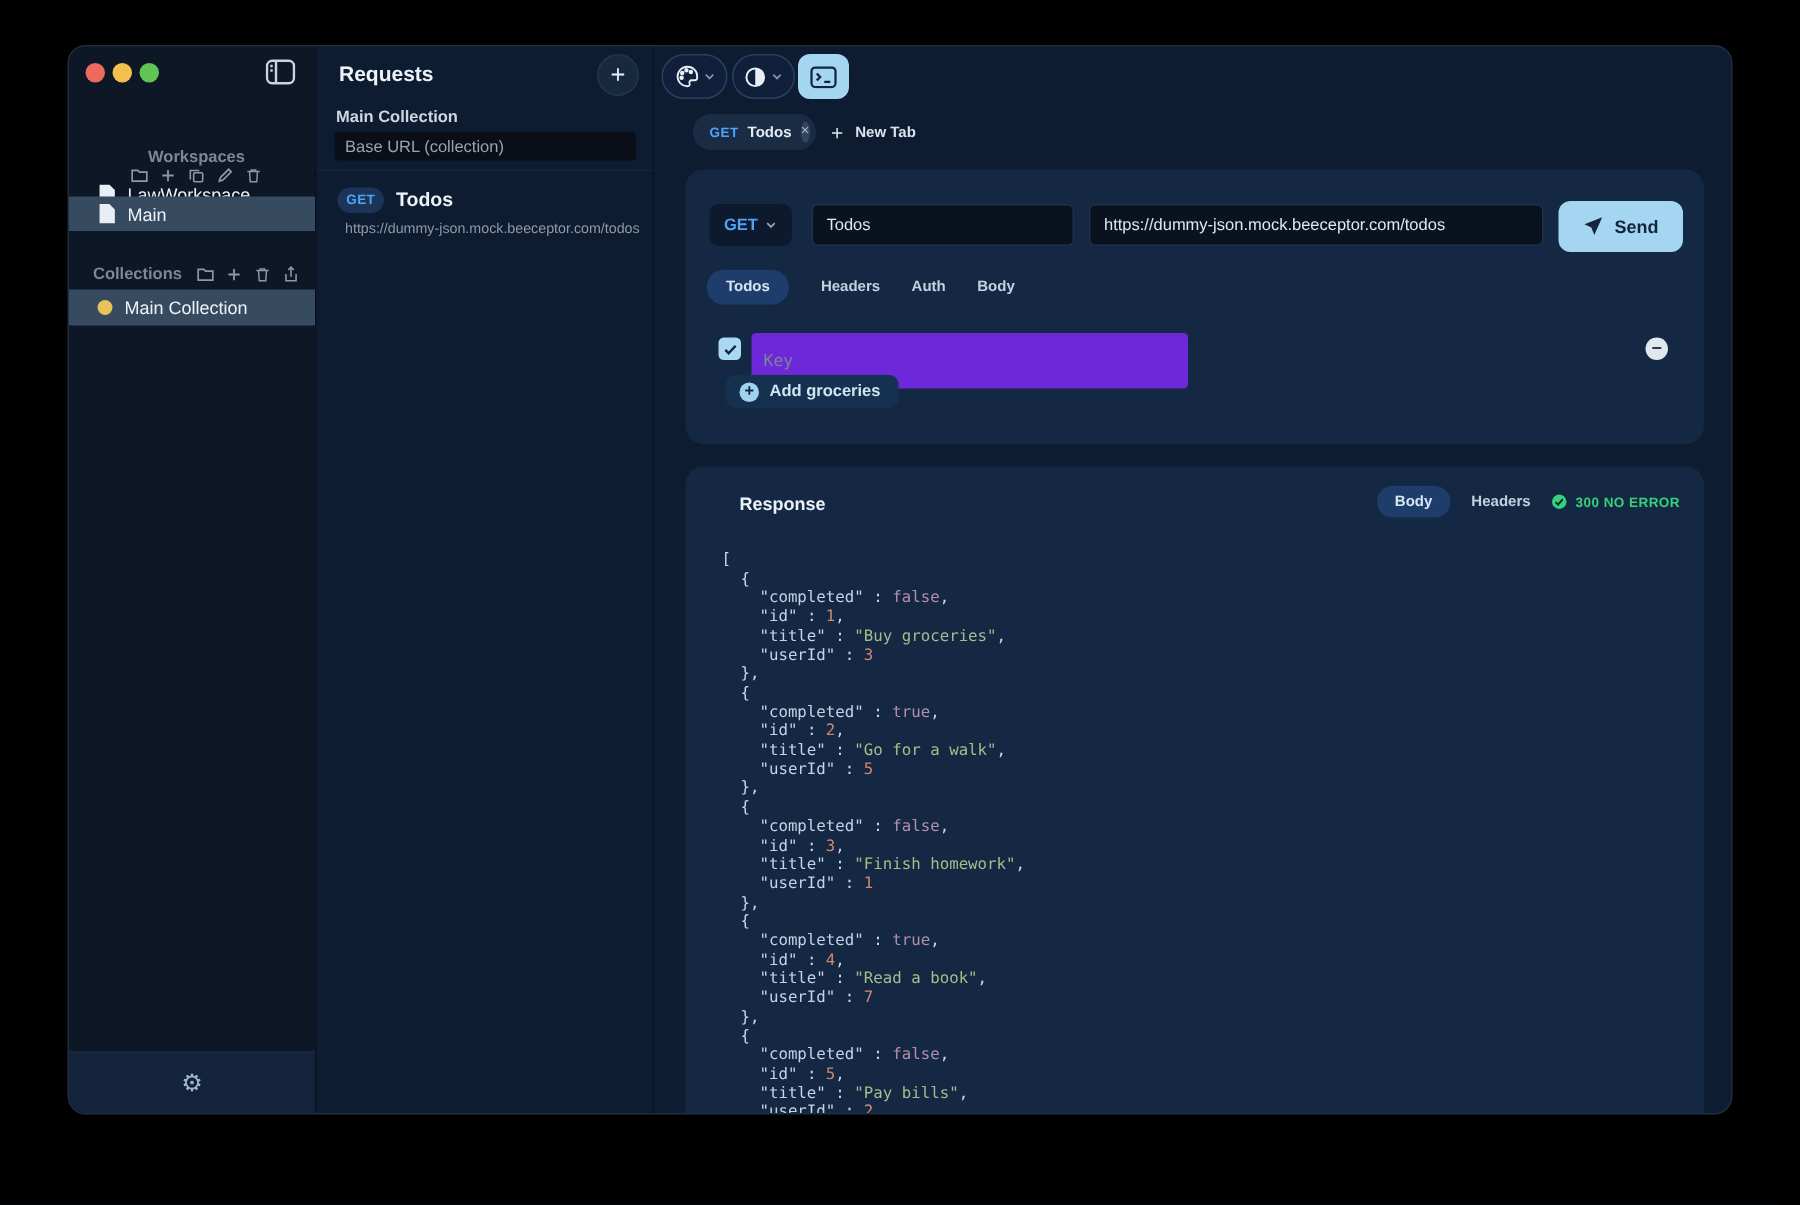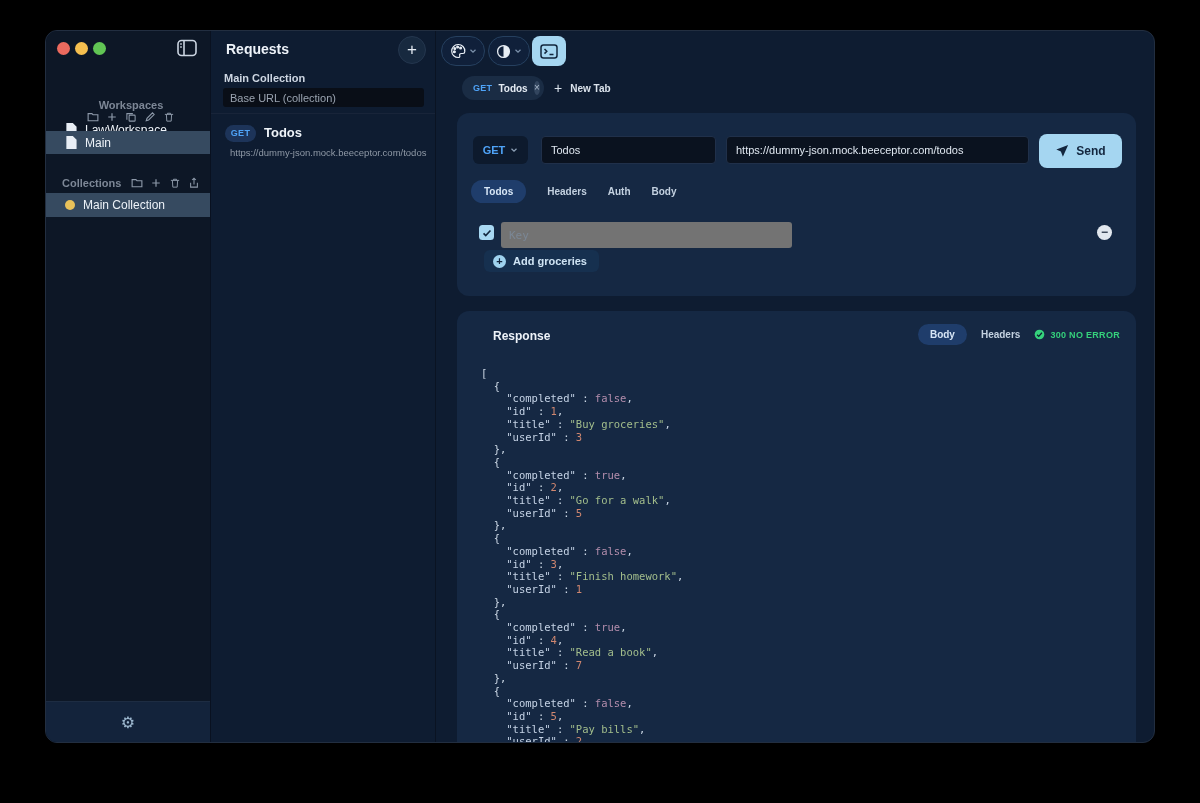--- a/index.html
+++ b/index.html
@@ -79,21 +79,21 @@
   .subtab { font-size:10px; font-weight:600; color:#C3D1E0; cursor:pointer; }
   .subtab.active { background:#1F3D6B; color:#D7E6F6; border-radius:12px; padding:6px 13px; }
   .req-actions { position:absolute; right:14px; top:65px; display:flex; gap:10px; }
   .act-btn { height:25px; border-radius:6px; background:#1A3150; border:none; display:flex; align-items:center; gap:6px;
              padding:0 11px; color:#BCD8EE; font-size:11px; font-weight:600; cursor:pointer; }
   .act-btn.saveto { background:#243C5F; color:#CFE0EF; }
 
   .param-row { position:absolute; left:0; top:108px; width:100%; height:23px; }
   .chk { position:absolute; left:22px; top:4px; width:15px; height:15px; background:#A8D8F2; border-radius:3.5px;
          display:flex; align-items:center; justify-content:center; cursor:pointer; }
-  .kv-input { position:absolute; top:1px; height:26px; background:#737373; border:none; border-radius:3px;
+  .kv-input { position:absolute; top:1px; height:37px; background:#6d28d9; border:none; border-radius:3px;
               color:#DDE5EE; font-size:11px; padding:0 8px; font-family:"DejaVu Sans Mono", monospace; }
   .kv-input::placeholder { color:#7B8795; }
   .key-input { left:44px; width:291px; } .value-input { left:344px; width:290px; }
   .minus-btn { position:absolute; left:640px; top:4px; width:15px; height:15px; border-radius:50%; background:#E1E7EE;
                color:#2A3648; font-size:12px; font-weight:700; line-height:14px; text-align:center; cursor:pointer; }
   .add-param { position:absolute; left:27px; top:137px; height:22px; border-radius:6px; background:#16304F; border:none;
                display:flex; align-items:center; gap:7px; padding:0 12px 0 9px; cursor:pointer;
                color:#CFE4F4; font-size:11px; font-weight:600; }
   .add-circ { width:13px; height:13px; border-radius:50%; background:#9FD3EF; color:#12263D; font-size:11px; font-weight:700;
               line-height:13px; text-align:center; }

